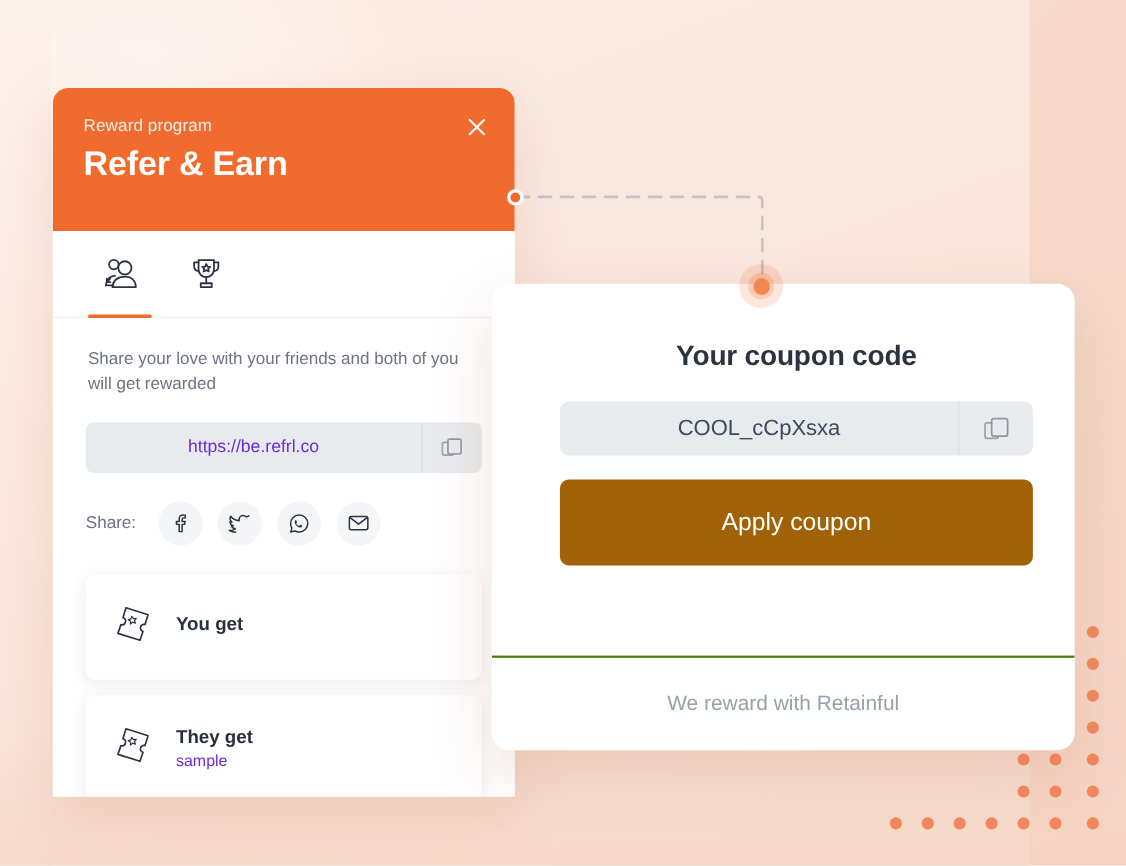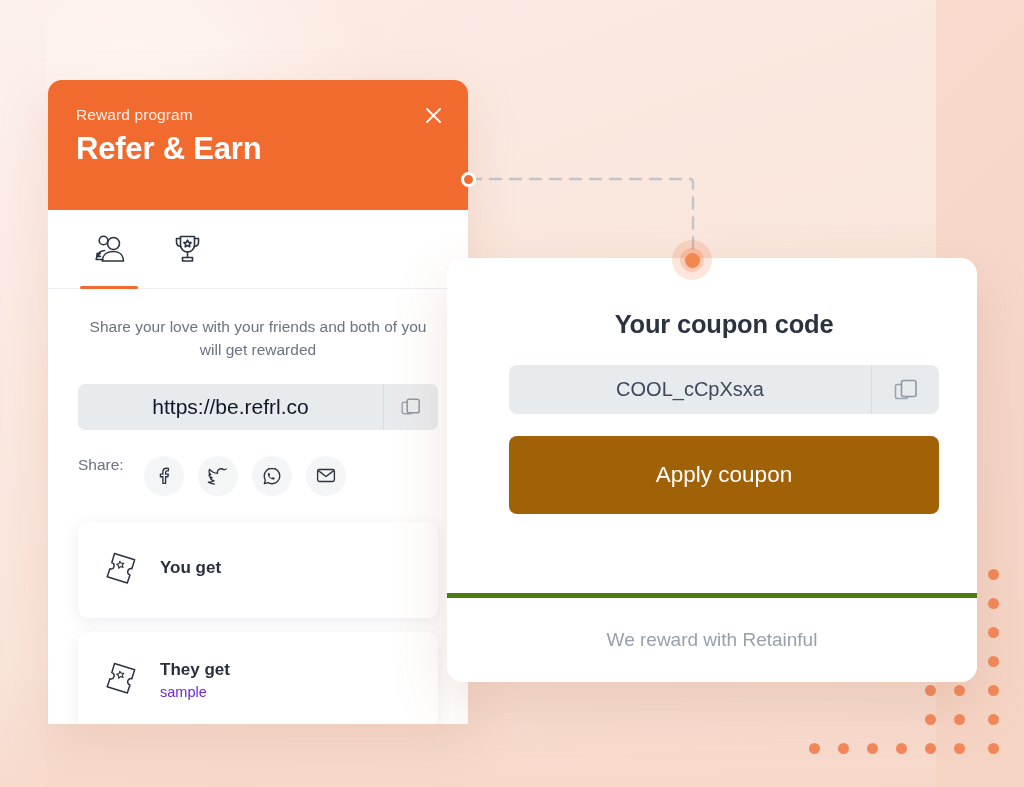--- a/index.html
+++ b/index.html
@@ -201,54 +201,53 @@
   }
   .tab.active .under { background: #f26b2e; }
 
   
   .widget-body {
     padding: 26px 30px 0 30px;
     box-sizing: border-box;
     background: #ffffff;
   }
   .blurb {
-    text-align: center;
     color: #6b7280;
     font-size: 15.5px;
     line-height: 1.5;
     padding: 0 2px;
   }
   .link-row {
     margin-top: 22px;
     display: flex;
     height: 46px;
     background: #e8ebee;
     border-radius: 7px;
     overflow: hidden;
   }
   .link-val {
     flex: 1;
     display: flex;
     align-items: center;
     justify-content: center;
-    color: #0f172a;
-    font-size: 21px;
+    color: #6d28d9;
+    font-size: 16px;
   }
   .copy-btn {
     width: 54px;
     display: flex;
     align-items: center;
     justify-content: center;
     border-left: 1px solid #d8dde2;
     cursor: pointer;
   }
   .share-row {
     margin-top: 26px;
     display: flex;
-    align-items: flex-start;
+    align-items: center;
     gap: 14px;
   }
   .share-label {
     color: #6b7280;
     font-size: 15.5px;
     margin-right: 6px;
   }
   .soc {
     width: 40px;
     height: 40px;
@@ -352,21 +351,21 @@
     border: none;
     width: 100%;
     font-family: "Liberation Sans", sans-serif;
   }
   .coupon-foot {
     position: absolute;
     left: 0;
     right: 0;
     bottom: 0;
     height: 84px;
-    border-top: 5px solid #4d7c0f;
+    border-top: 2px solid #4d7c0f;
     display: flex;
     align-items: center;
     justify-content: center;
     color: #97a0ac;
     font-size: 19px;
     background: #ffffff;
   }
 </style>
 </head>
 <body>

